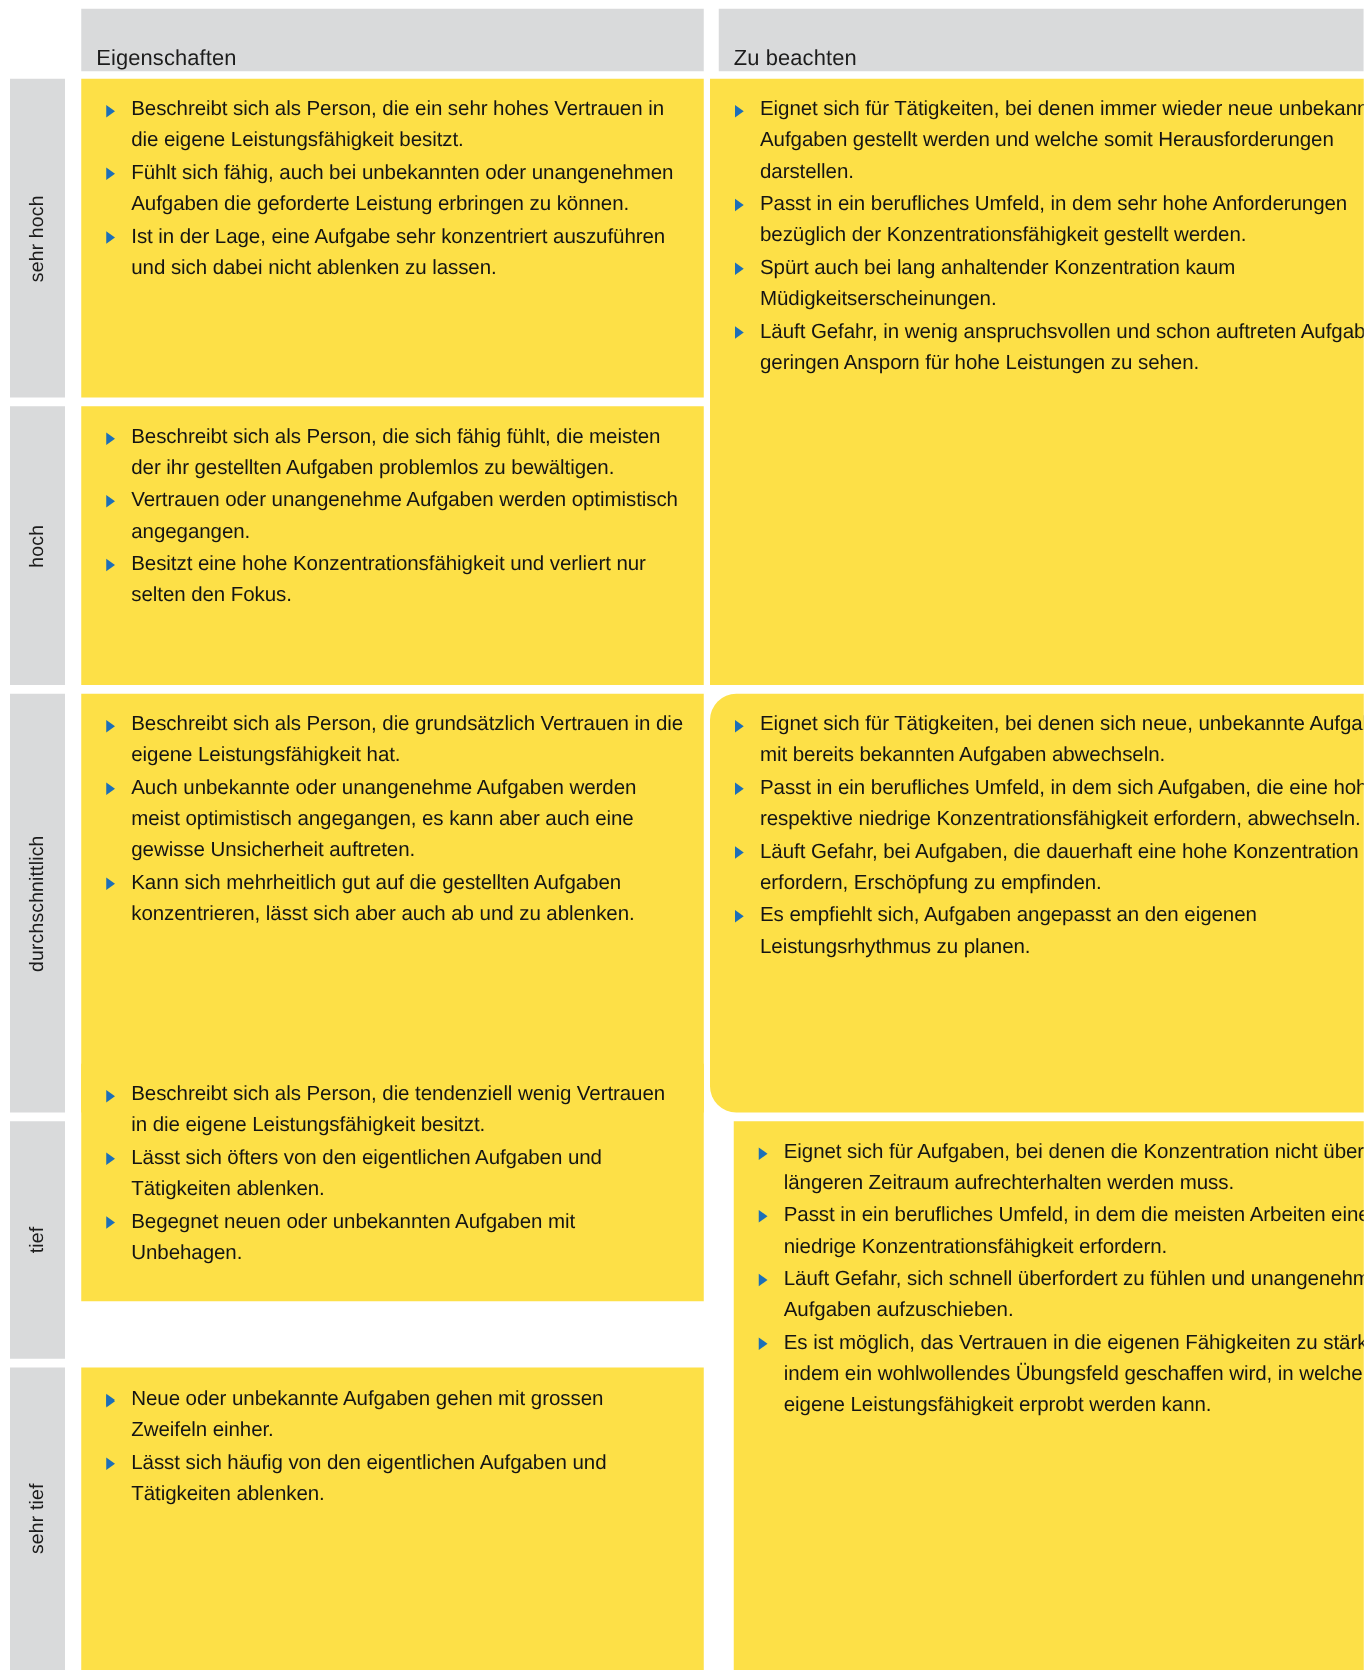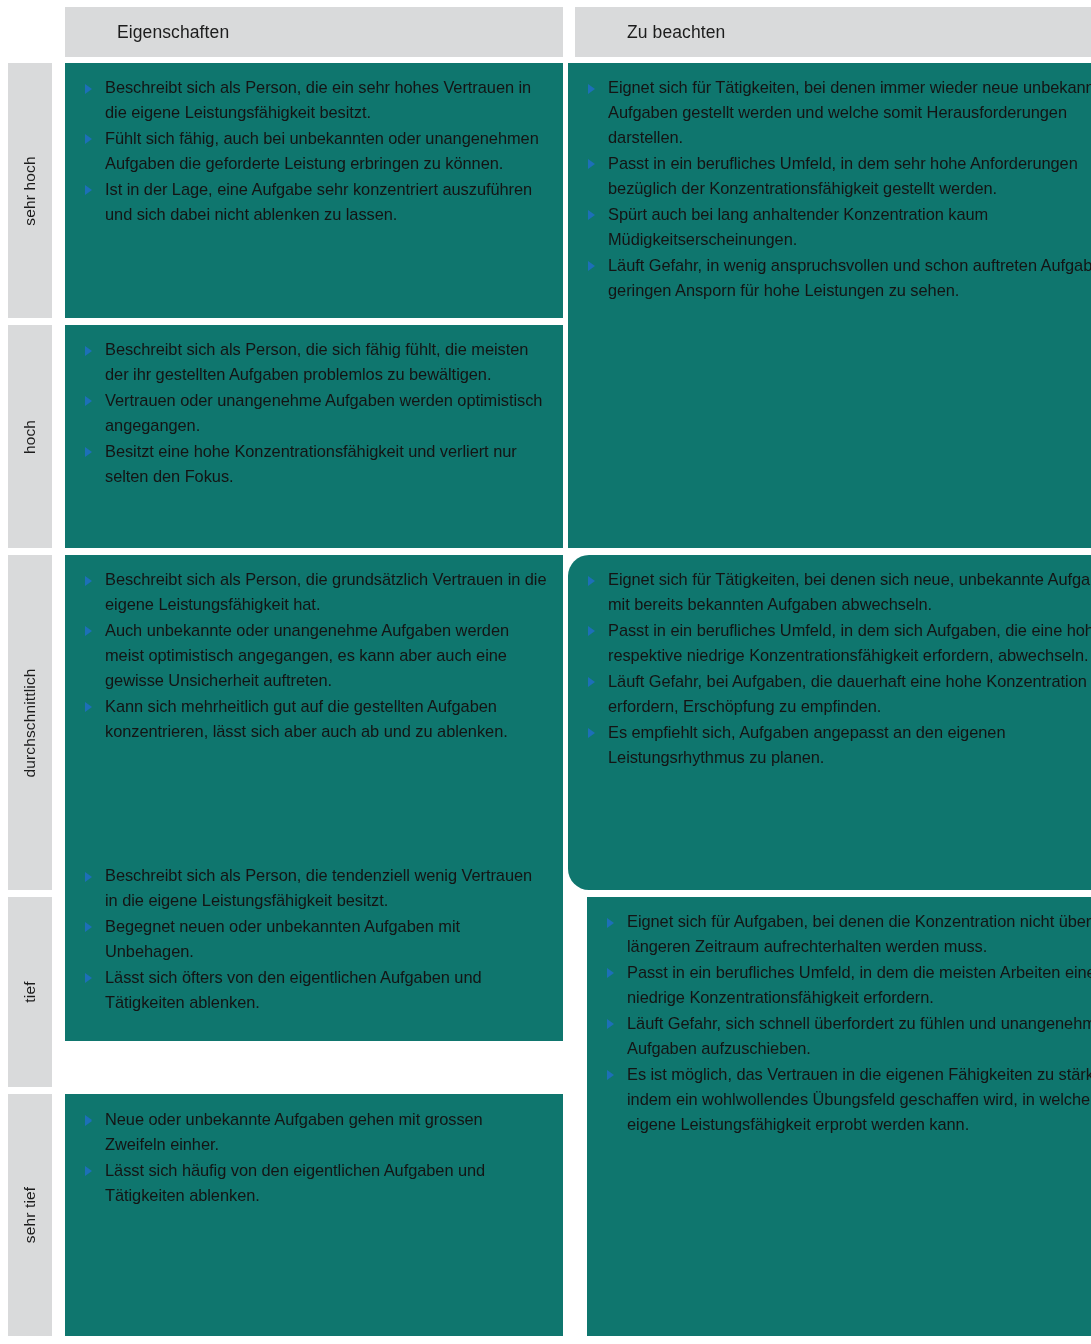--- a/index.html
+++ b/index.html
@@ -20,22 +20,21 @@
     height: 1344px;
   }
 
   
   .hdr {
     position: absolute;
     top: 7px;
     height: 50px;
     background: #d9dadb;
     display: flex;
-    align-items: center;
-    padding-left: 40px;
+    align-items: flex-end;
   }
   .hdr-left  { left: 65px;  width: 498px; }
   .hdr-right { left: 575px; width: 516px; }
   .hdr-label {
     font-size: 17.5px;
     color: #1c1c1c;
     padding-left: 12px;
     letter-spacing: 0.1px;
   }
 
@@ -55,21 +54,21 @@
     transform-origin: center center;
     white-space: nowrap;
     font-size: 15.5px;
     color: #1c1c1c;
     letter-spacing: 0.15px;
   }
 
   
   .block {
     position: absolute;
-    background: #0f766e;
+    background: #fde047;
   }
   .col-left  { left: 65px;  width: 498px; }
   .col-right { left: 568px; width: 572px; }
 
   ul.bullets {
     list-style: none;
     margin: 0;
     padding: 12px 16px 10px 14px;
   }
   ul.bullets li {
@@ -139,22 +138,22 @@
     <ul class="bullets">
       <li><span class="tri"></span><span>Beschreibt sich als Person, die grundsätzlich Vertrauen in die eigene Leistungsfähigkeit hat.</span></li>
       <li><span class="tri"></span><span>Auch unbekannte oder unangenehme Aufgaben werden meist optimistisch angegangen, es kann aber auch eine gewisse Unsicherheit auftreten.</span></li>
       <li><span class="tri"></span><span>Kann sich mehrheitlich gut auf die gestellten Aufgaben konzentrieren, lässt sich aber auch ab und zu ablenken.</span></li>
     </ul>
   </div>
 
   <div class="block col-left" style="top:851px; height:190px;">
     <ul class="bullets">
       <li><span class="tri"></span><span>Beschreibt sich als Person, die tendenziell wenig Vertrauen in die eigene Leistungsfähigkeit besitzt.</span></li>
+      <li><span class="tri"></span><span>Lässt sich öfters von den eigentlichen Aufgaben und Tätigkeiten ablenken.</span></li>
       <li><span class="tri"></span><span>Begegnet neuen oder unbekannten Aufgaben mit Unbehagen.</span></li>
-      <li><span class="tri"></span><span>Lässt sich öfters von den eigentlichen Aufgaben und Tätigkeiten ablenken.</span></li>
     </ul>
   </div>
 
   <div class="block col-left" style="top:1094px; height:242px;">
     <ul class="bullets">
       <li><span class="tri"></span></li>
       <li><span class="tri"></span><span>Neue oder unbekannte Aufgaben gehen mit grossen Zweifeln einher.</span></li>
       <li><span class="tri"></span><span>Lässt sich häufig von den eigentlichen Aufgaben und Tätigkeiten ablenken.</span></li>
     </ul>
   </div>

